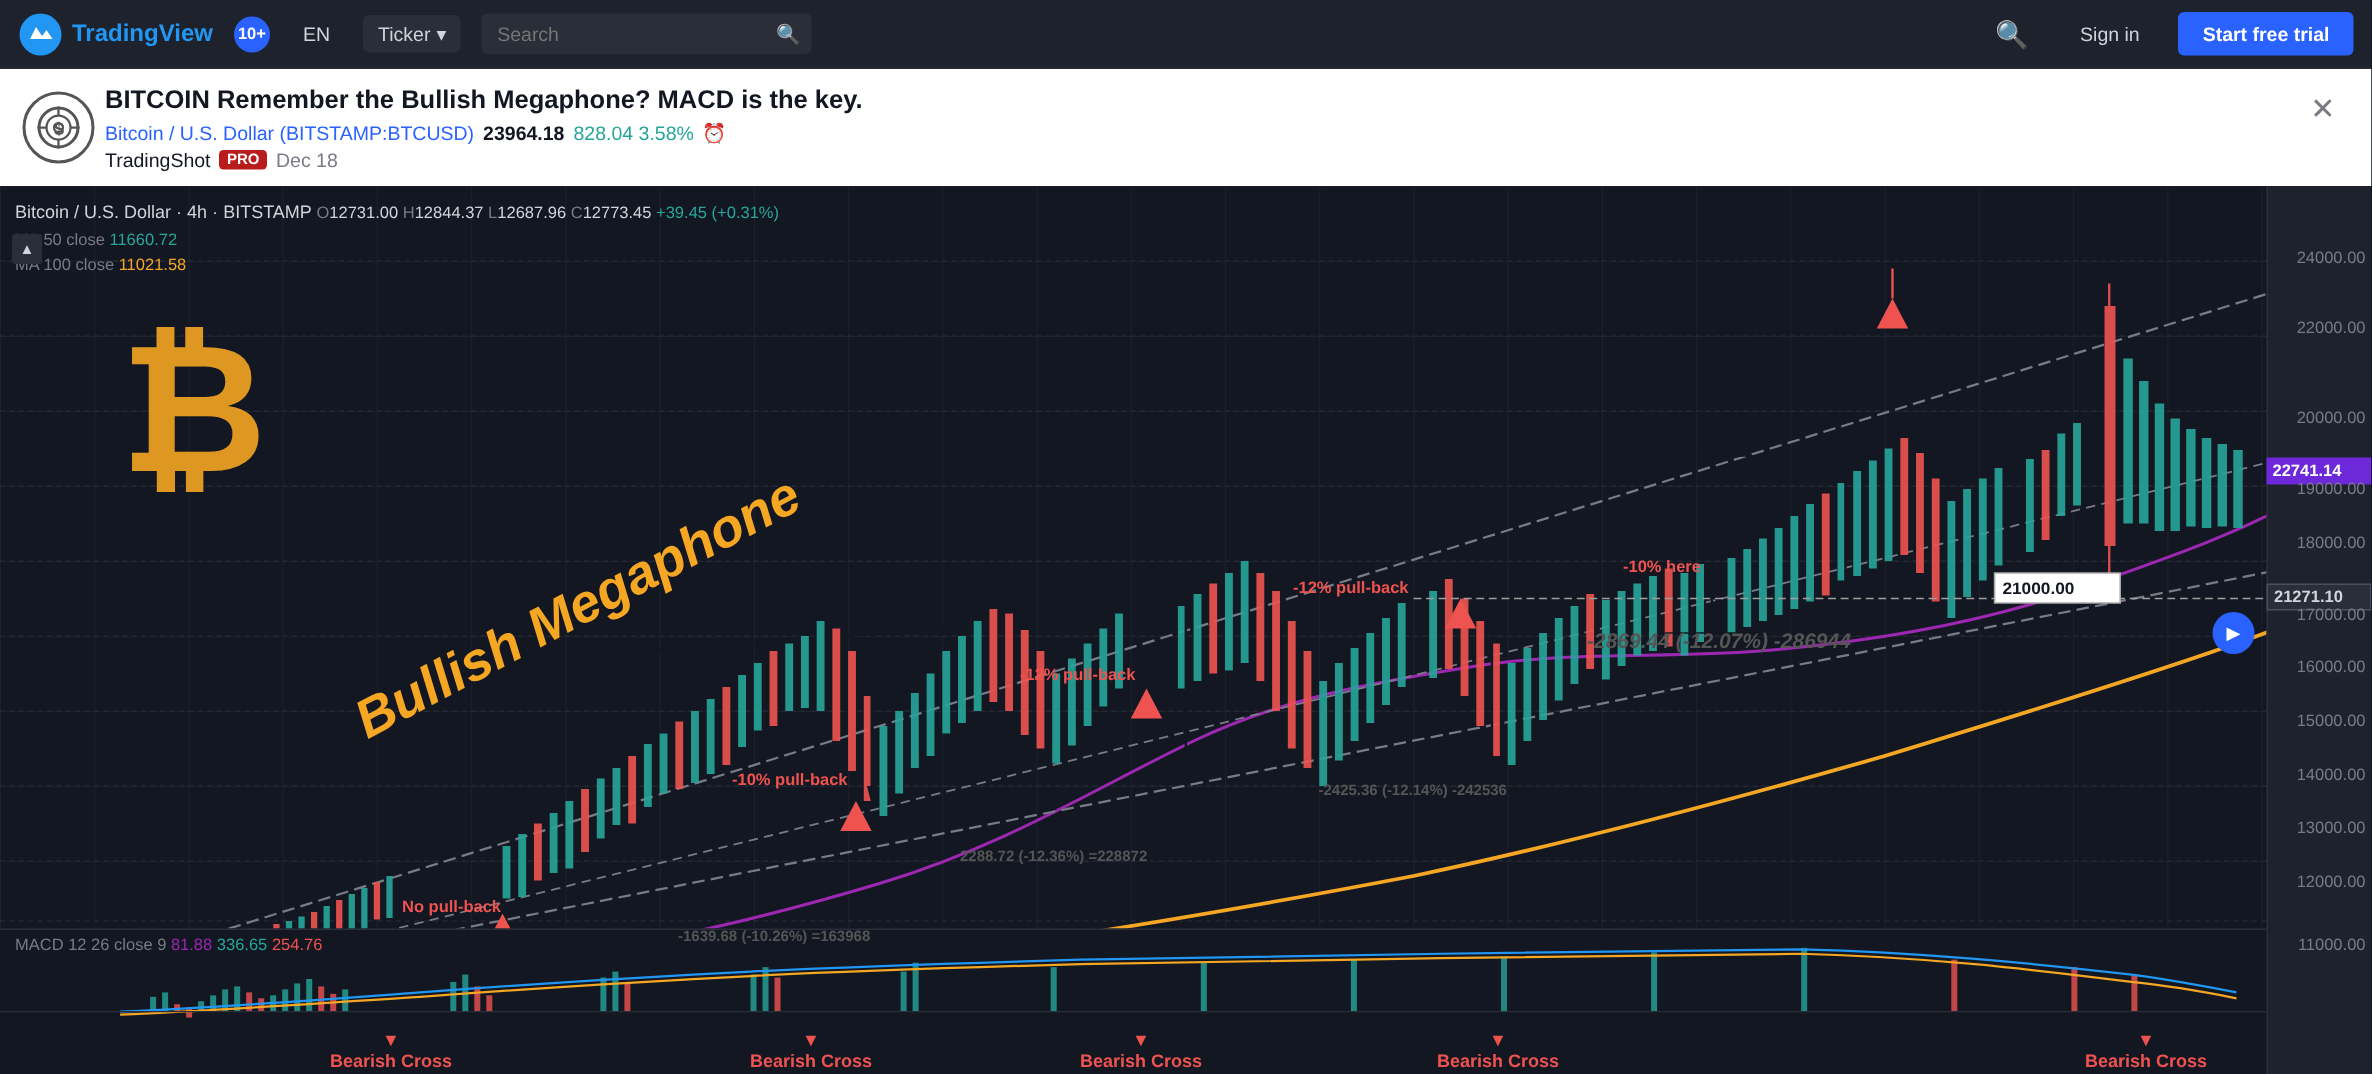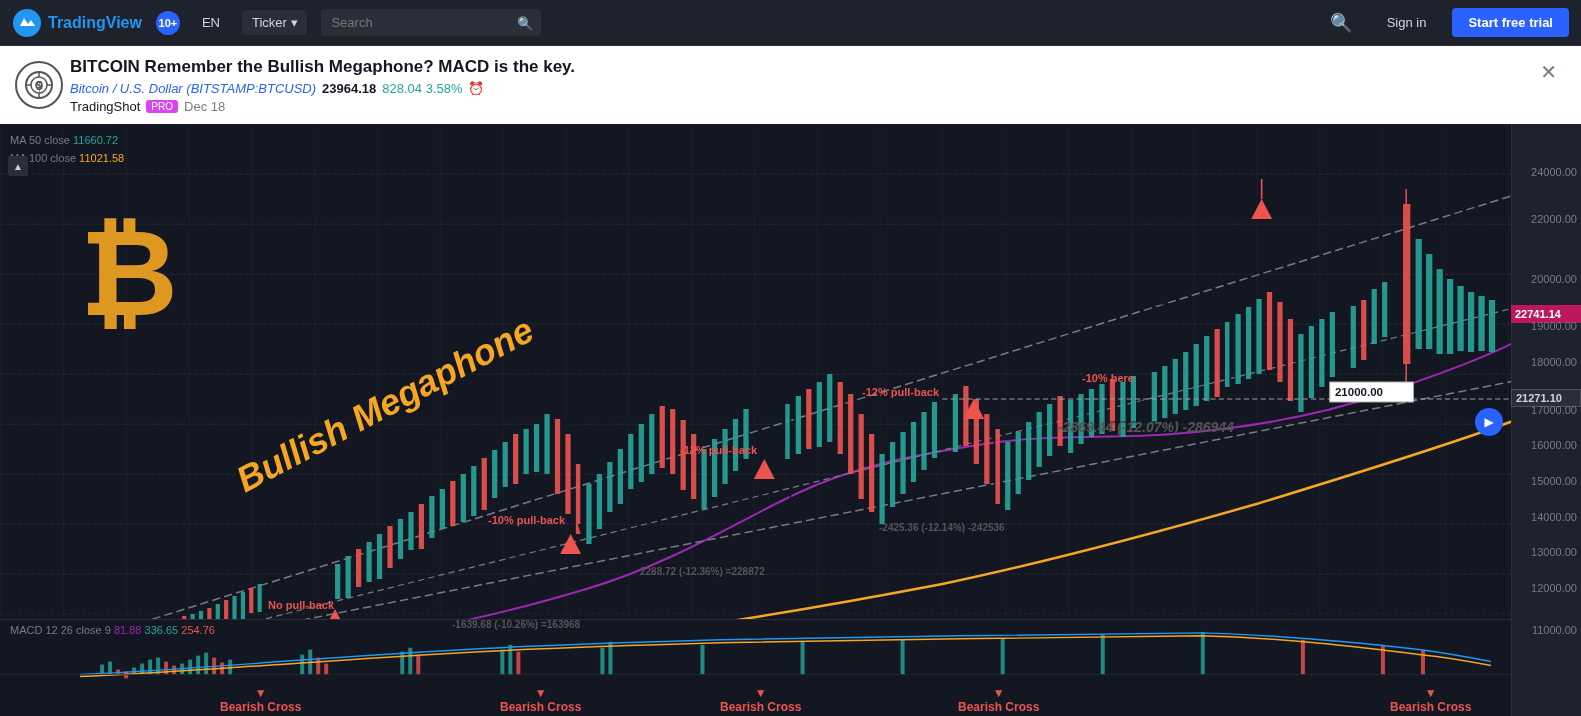--- a/index.html
+++ b/index.html
@@ -88,31 +88,31 @@
       transform: translateY(-50%);
       width: 48px; height: 48px;
       border: 2px solid #555;
       border-radius: 50%;
       display: flex; align-items: center; justify-content: center;
       background: #fff;
     }
     .idea-info { flex: 1; }
     .idea-title { font-size: 17px; font-weight: 600; color: #131722; line-height: 1.3; }
     .idea-subtitle { display: flex; align-items: center; gap: 6px; margin-top: 3px; }
-    .idea-coin { color: #2962ff; font-size: 13px; font-style: italic; }
+    .idea-coin { color: #2962ff; font-size: 13px; }
     .idea-price { color: #131722; font-size: 13px; font-weight: 600; }
     .idea-change-pos { color: #26a69a; font-size: 13px; }
     .idea-clock { color: #787b86; font-size: 13px; }
     .idea-author { display: flex; align-items: center; gap: 6px; margin-top: 3px; }
     .idea-author-name { color: #131722; font-size: 13px; font-weight: 500; }
     .pro-badge {
-      background: #d946ef;
+      background: #b91c1c;
       color: #fff;
       font-size: 10px;
-      font-weight: 400;
+      font-weight: 700;
       padding: 1px 5px;
       border-radius: 3px;
     }
     .idea-date { color: #787b86; font-size: 13px; }
     .close-btn {
       color: #787b86;
       font-size: 20px;
       cursor: pointer;
       padding: 4px;
       align-self: flex-start;
@@ -165,21 +165,21 @@
       position: absolute;
       right: 0;
       width: 70px;
       height: 18px;
       display: flex; align-items: center; justify-content: flex-start;
       padding-left: 4px;
       font-size: 11px;
       font-weight: 600;
       transform: translateY(-50%);
     }
-    .price-highlight.teal { background: #be185d; color: #fff; }
+    .price-highlight.teal { background: #6d28d9; color: #fff; }
     .price-highlight.dark { background: #2a2e39; color: #d1d4dc; border: 1px solid #4a4e5e; }
 
     
     .play-btn {
       position: absolute;
       right: 78px;
       top: 50%;
       transform: translateY(-50%);
       width: 28px; height: 28px;
       background: #2962ff;
@@ -341,20 +341,34 @@
       <span class="pro-badge">PRO</span>
       <span class="idea-date">Dec 18</span>
     </div>
   </div>
   <span class="close-btn">✕</span>
 </div>
 
 <div class="chart-container">
 
   <div class="chart-info">
+    <div>
+      <span class="pair">
+        <span>Bitcoin / U.S. Dollar</span> ·
+        <span>4h</span> ·
+        <span>BITSTAMP</span>
+      </span>
+      <span class="ohlc">
+        O<span class="lbl">12731.00</span>
+        H<span class="lbl">12844.37</span>
+        L<span class="lbl">12687.96</span>
+        C<span class="lbl">12773.45</span>
+        <span class="chg-pos">+39.45 (+0.31%)</span>
+      </span>
+    </div>
     <div>
       <span>MA 50 close</span>
       <span class="ma50">11660.72</span>
     </div>
     <div>
       <span>MA 100 close</span>
       <span class="ma200">11021.58</span>
     </div>
   </div>
 

